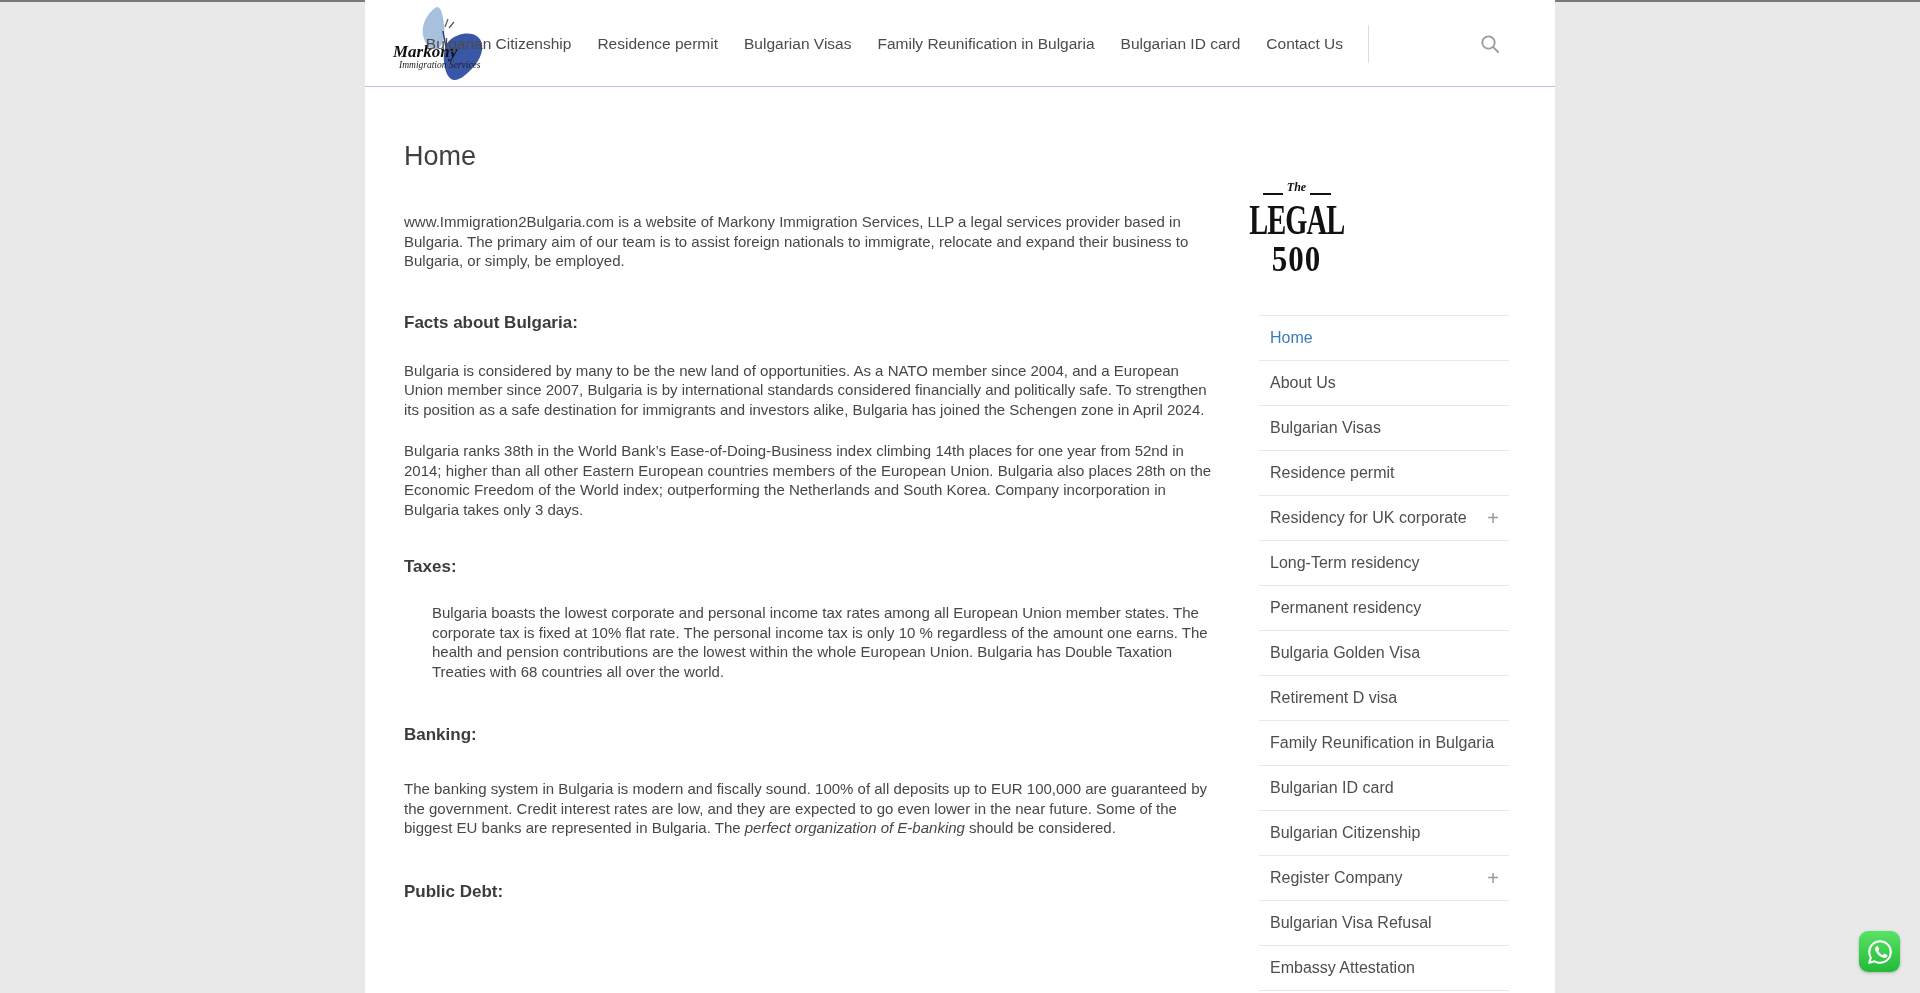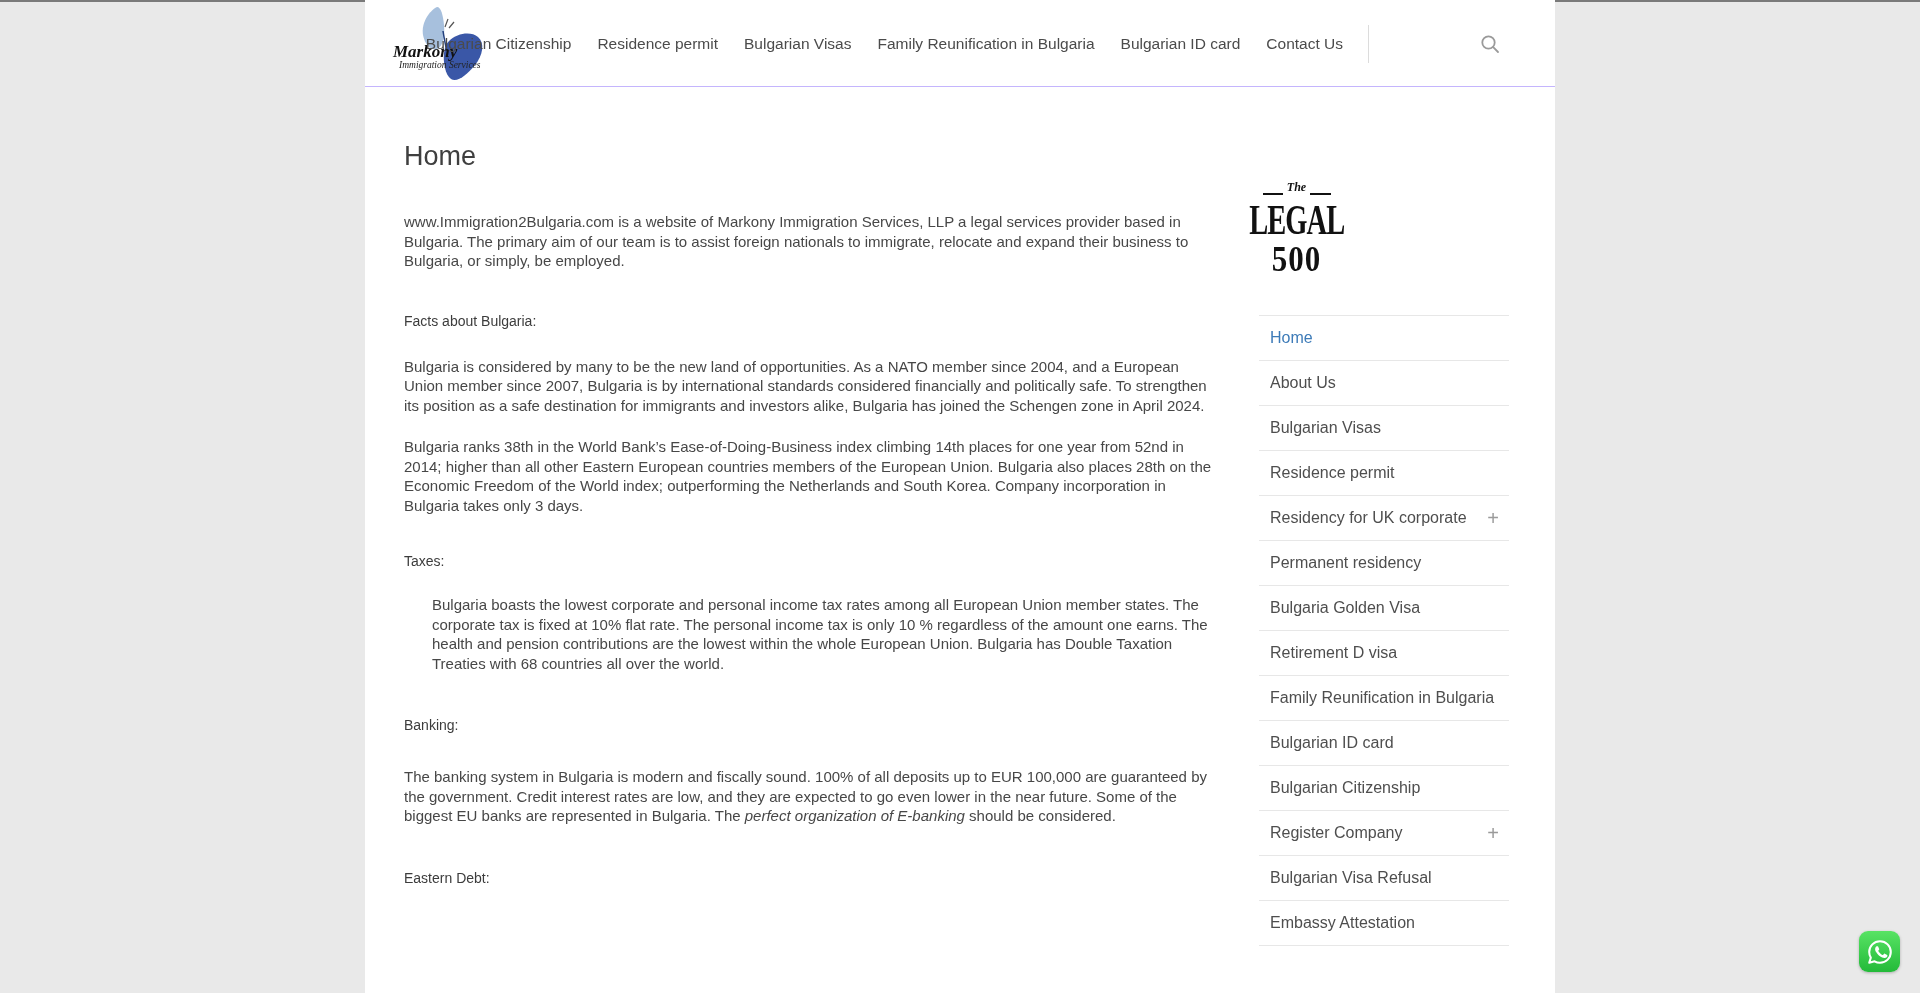--- a/index.html
+++ b/index.html
@@ -30,21 +30,21 @@
   }
   .nav-menu { position:absolute; right:212px; top:0; height:87px; display:flex; align-items:center; gap:26px; }
   .nav-item { font-size:15.5px; color:#4b4b4b; white-space:nowrap; cursor:pointer; }
   .nav-divider { position:absolute; left:1003px; top:25px; width:1px; height:38px; background:#dcdcdc; }
   .search-btn { position:absolute; left:1108px; top:27px; width:34px; height:34px; display:flex; align-items:center; justify-content:center; cursor:pointer; }
   
   .main-col { position:absolute; left:39px; top:0; width:812px; }
   h1.page-title { margin-top:140px; font-size:27px; font-weight:400; color:#3f3f3f; line-height:1.2; }
   .main-col p { font-size:15px; line-height:19.5px; color:#474747; }
   p.intro { margin-top:40px; }
-  h2.sec { font-size:14px; font-weight:400; color:#3c3c3c; }
+  h2.sec { font-size:17px; font-weight:700; color:#3c3c3c; }
   h2.sec-facts { margin-top:42px; }
   p.p-facts1 { margin-top:28px; }
   p.p-facts2 { margin-top:22px; }
   h2.sec-taxes { margin-top:38px; }
   p.p-taxes { margin-top:26px;margin-left:28px; }
   h2.sec-banking { margin-top:44px; }
   p.p-banking { margin-top:34px; }
   h2.sec-debt { margin-top:44px; }
   p.p-debt { margin-top:26px; }
   .it { font-style:italic; }
@@ -124,41 +124,42 @@
     <h2 class="sec sec-facts">Facts about Bulgaria:</h2>
     <p class="p-facts1">Bulgaria is considered by many to be the new land of opportunities. As a NATO member since 2004, and a European Union member since 2007, Bulgaria is by international standards considered financially and politically safe. To strengthen its position as a safe destination for immigrants and investors alike, Bulgaria has joined the Schengen zone in April 2024.</p>
     <p class="p-facts2">Bulgaria ranks 38th in the World Bank’s Ease-of-Doing-Business index climbing 14th places for one year from 52nd in 2014; higher than all other Eastern European countries members of the European Union. Bulgaria also places 28th on the Economic Freedom of the World index; outperforming the Netherlands and South Korea. Company incorporation in Bulgaria takes only 3 days.</p>
 
     <h2 class="sec sec-taxes">Taxes:</h2>
     <p class="p-taxes">Bulgaria boasts the lowest corporate and personal income tax rates among all European Union member states. The corporate tax is fixed at 10% flat rate. The personal income tax is only 10 % regardless of the amount one earns. The health and pension contributions are the lowest within the whole European Union. Bulgaria has Double Taxation Treaties with 68 countries all over the world.</p>
 
     <h2 class="sec sec-banking">Banking:</h2>
     <p class="p-banking"><span>The banking system in Bulgaria is modern and fiscally sound. 100% of all deposits up to EUR 100,000 are guaranteed by the government. Credit interest rates are low, and they are expected to go even lower in the near future. Some of the biggest EU banks are represented in Bulgaria. The </span><span class="it">perfect organization of E-banking</span><span> should be considered.</span></p>
 
-    <h2 class="sec sec-debt">Eastern Debt:</h2>
+    <h2 class="sec sec-debt">Public Debt:</h2>
   </div>
 
   <div class="sidebar">
     <div class="legal500">
       <div class="l5-the">
         <span class="rule"></span>
         <span class="word">The</span>
         <span class="rule"></span>
       </div>
       <div class="l5-legal">LEGAL</div>
       <div class="l5-500">500</div>
       <div class="l5-rule-b"></div>
     </div>
 
     <div class="side-menu">
       <div class="side-item active"><span>Home</span></div>
       <div class="side-item"><span>About Us</span></div>
       <div class="side-item"><span>Bulgarian Visas</span></div>
       <div class="side-item"><span>Residence permit</span></div>
       <div class="side-item"><span>Residency for UK corporate</span><span class="plus">+</span></div>
+      <div class="side-item"><span>Long-Term residency</span></div>
       <div class="side-item"><span>Permanent residency</span></div>
       <div class="side-item"><span>Bulgaria Golden Visa</span></div>
       <div class="side-item"><span>Retirement D visa</span></div>
       <div class="side-item"><span>Family Reunification in Bulgaria</span></div>
       <div class="side-item"><span>Bulgarian ID card</span></div>
       <div class="side-item"><span>Bulgarian Citizenship</span></div>
       <div class="side-item"><span>Register Company</span><span class="plus">+</span></div>
       <div class="side-item"><span>Bulgarian Visa Refusal</span></div>
       <div class="side-item"><span>Embassy Attestation</span></div>
     </div>

